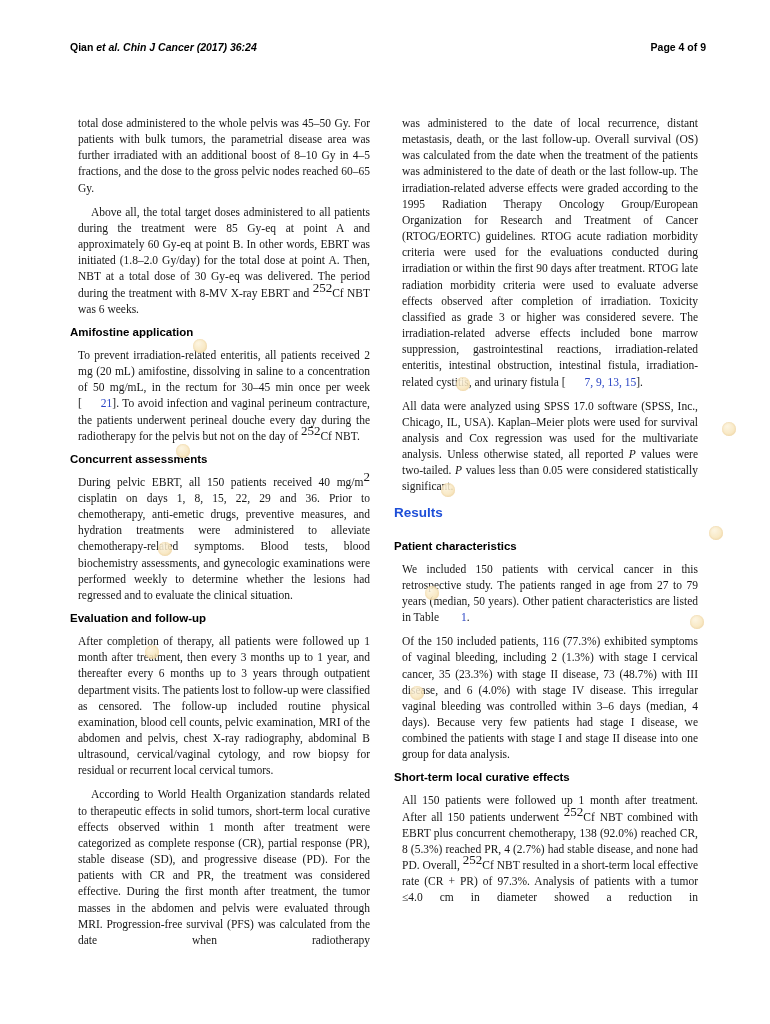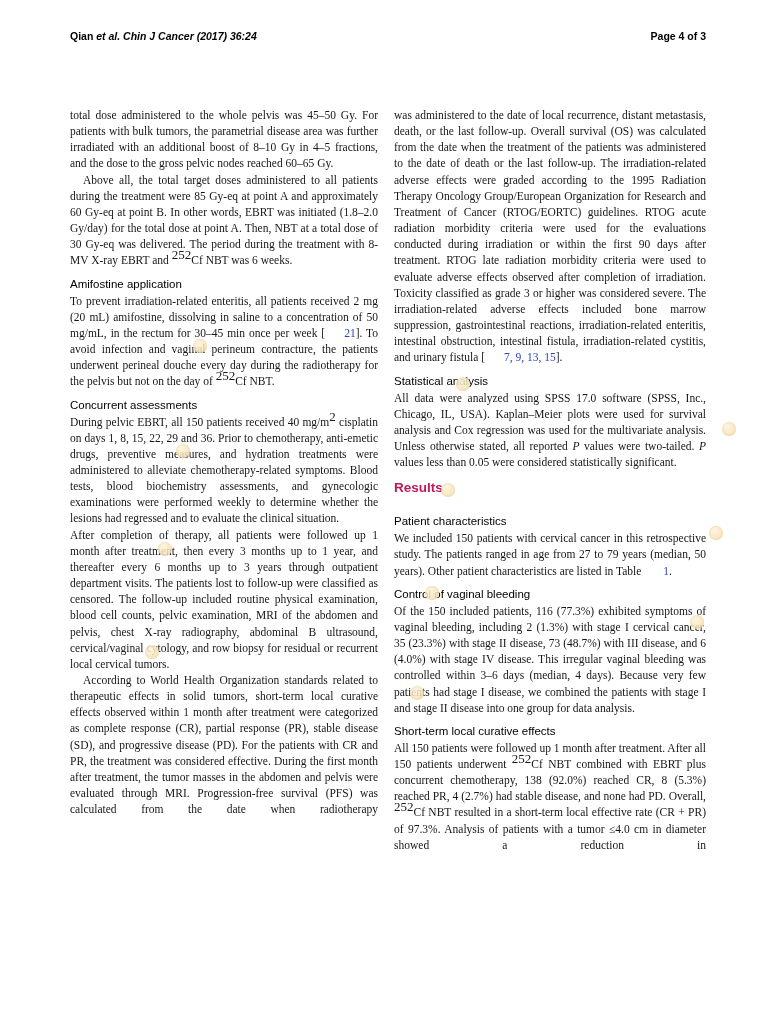--- a/index.html
+++ b/index.html
@@ -2,83 +2,82 @@
 <html><head>
 <meta charset="utf-8">
 <style>
   html,body { margin:0; padding:0; background:#e8e8e8; }
   .page {
     position:relative; width:770px; height:1024px; margin:0 auto;
     background:#ffffff; color:#1a1a1a; overflow:hidden;
     font-family:"Liberation Serif", serif;
   }
   .header {
-    position:absolute; top:30px; left:70px; width:636px;
+    position:absolute; top:41px; left:70px; width:636px;
     display:flex; justify-content:space-between; align-items:baseline;
     font-family:"Liberation Sans", sans-serif; font-size:10.5px;
     font-weight:bold; color:#000;
   }
   .header .cit-italic { font-style:italic; }
   .col {
     position:absolute; top:107px; font-size:11.5px; line-height:16.15px;
     text-align:justify; color:#161616;
   }
   .col-left  { left:70px;  width:308px; }
   .col-right { left:394px; width:312px; }
-  .col p { margin:0; }
+  .col p { margin:8px; }
   .col p.indent { text-indent:13px; }
   .col p.cont { text-align-last:justify; }
   h2.main-heading {
     font-family:"Liberation Sans", sans-serif; font-size:13.5px;
-    font-weight:bold; margin:10px 0 1px 0; line-height:15px; color:#be185d;
+    font-weight:bold; margin:10px 0 1px 0; line-height:15px; color:#1d4ed8;
     text-align:left;
   }
   h3.sec-heading {
     font-family:"Liberation Sans", sans-serif; font-size:11.5px;
-    font-weight:normal; margin:9px 0 2px 0; line-height:13px; color:#000;
+    font-weight:bold; margin:9px 0 2px 0; line-height:13px; color:#000;
     text-align:left;
   }
   h3.sub { margin-top:20px; }
   sup.sp { font-size:13px; line-height:0; vertical-align:super; }
   a.ref-link { text-decoration:none; cursor:pointer;padding-left:19px; }
   em.it { font-style:italic; }
   .wm {
     position:absolute; width:14px; height:14px; border-radius:50%;
     background:radial-gradient(circle at 38% 32%, #fdf4de 0%, #f8e6bd 55%, #eed29a 100%);
     box-shadow: inset 0 0 2px #e6c488;
     opacity:0.85; pointer-events:none;
   }
 </style>
 </head>
 <body>
 
 <div class="page">
   <div class="header">
     <div><span>Qian </span><span class="cit-italic">et al. Chin J Cancer (2017) 36:24</span></div>
-    <div>Page 4 of 3</div>
+    <div>Page 4 of 9</div>
   </div>
 
   <div class="col col-left" id="col-left">
       <p class="">total dose administered to the whole pelvis was 45–50 Gy. For patients with bulk tumors, the parametrial disease area was further irradiated with an additional boost of 8–10 Gy in 4–5 fractions, and the dose to the gross pelvic nodes reached 60–65 Gy.</p>
       <p class="indent ">Above all, the total target doses administered to all patients during the treatment were 85 Gy-eq at point A and approximately 60 Gy-eq at point B. In other words, EBRT was initiated (1.8–2.0 Gy/day) for the total dose at point A. Then, NBT at a total dose of 30 Gy-eq was delivered. The period during the treatment with 8-MV X-ray EBRT and <sup class="sp">252</sup>Cf NBT was 6 weeks.</p>
       <h3 class="sec-heading">Amifostine application</h3>
       <p class="">To prevent irradiation-related enteritis, all patients received 2 mg (20 mL) amifostine, dissolving in saline to a concentration of 50 mg/mL, in the rectum for 30–45 min once per week [<a class="ref-link" style="color: rgb(40, 67, 196);">21</a>]. To avoid infection and vaginal perineum contracture, the patients underwent perineal douche every day during the radiotherapy for the pelvis but not on the day of <sup class="sp">252</sup>Cf NBT.</p>
       <h3 class="sec-heading">Concurrent assessments</h3>
       <p class="">During pelvic EBRT, all 150 patients received 40 mg/m<sup class="sp">2</sup> cisplatin on days 1, 8, 15, 22, 29 and 36. Prior to chemotherapy, anti-emetic drugs, preventive measures, and hydration treatments were administered to alleviate chemotherapy-related symptoms. Blood tests, blood biochemistry assessments, and gynecologic examinations were performed weekly to determine whether the lesions had regressed and to evaluate the clinical situation.</p>
+      <h3 class="sec-heading">Evaluation and follow-up</h3>
       <p class="">After completion of therapy, all patients were followed up 1 month after treatment, then every 3 months up to 1 year, and thereafter every 6 months up to 3 years through outpatient department visits. The patients lost to follow-up were classified as censored. The follow-up included routine physical examination, blood cell counts, pelvic examination, MRI of the abdomen and pelvis, chest X-ray radiography, abdominal B ultrasound, cervical/vaginal cytology, and row biopsy for residual or recurrent local cervical tumors.</p>
       <p class="indent cont">According to World Health Organization standards related to therapeutic effects in solid tumors, short-term local curative effects observed within 1 month after treatment were categorized as complete response (CR), partial response (PR), stable disease (SD), and progressive disease (PD). For the patients with CR and PR, the treatment was considered effective. During the first month after treatment, the tumor masses in the abdomen and pelvis were evaluated through MRI. Progression-free survival (PFS) was calculated from the date when radiotherapy</p>
     </div>
   <div class="col col-right" id="col-right">
       <p class="">was administered to the date of local recurrence, distant metastasis, death, or the last follow-up. Overall survival (OS) was calculated from the date when the treatment of the patients was administered to the date of death or the last follow-up. The irradiation-related adverse effects were graded according to the 1995 Radiation Therapy Oncology Group/European Organization for Research and Treatment of Cancer (RTOG/EORTC) guidelines. RTOG acute radiation morbidity criteria were used for the evaluations conducted during irradiation or within the first 90 days after treatment. RTOG late radiation morbidity criteria were used to evaluate adverse effects observed after completion of irradiation. Toxicity classified as grade 3 or higher was considered severe. The irradiation-related adverse effects included bone marrow suppression, gastrointestinal reactions, irradiation-related enteritis, intestinal obstruction, intestinal fistula, irradiation-related cystitis, and urinary fistula [<a class="ref-link" style="color: rgb(40, 67, 196);">7, 9, 13, 15</a>].</p>
-      <h3 class="sec-heading">Statistical analysis</h3>
       <p class="">All data were analyzed using SPSS 17.0 software (SPSS, Inc., Chicago, IL, USA). Kaplan–Meier plots were used for survival analysis and Cox regression was used for the multivariate analysis. Unless otherwise stated, all reported <em class="it">P</em> values were two-tailed. <em class="it">P</em> values less than 0.05 were considered statistically significant.</p>
       <h2 class="main-heading">Results</h2>
       <h3 class="sec-heading sub">Patient characteristics</h3>
       <p class="">We included 150 patients with cervical cancer in this retrospective study. The patients ranged in age from 27 to 79 years (median, 50 years). Other patient characteristics are listed in Table <a class="ref-link" style="color: rgb(40, 67, 196);">1</a>.</p>
-      <h3 class="sec-heading">Control of vaginal bleeding</h3>
       <p class="">Of the 150 included patients, 116 (77.3%) exhibited symptoms of vaginal bleeding, including 2 (1.3%) with stage I cervical cancer, 35 (23.3%) with stage II disease, 73 (48.7%) with III disease, and 6 (4.0%) with stage IV disease. This irregular vaginal bleeding was controlled within 3–6 days (median, 4 days). Because very few patients had stage I disease, we combined the patients with stage I and stage II disease into one group for data analysis.</p>
       <h3 class="sec-heading">Short-term local curative effects</h3>
       <p class="cont">All 150 patients were followed up 1 month after treatment. After all 150 patients underwent <sup class="sp">252</sup>Cf NBT combined with EBRT plus concurrent chemotherapy, 138 (92.0%) reached CR, 8 (5.3%) reached PR, 4 (2.7%) had stable disease, and none had PD. Overall, <sup class="sp">252</sup>Cf NBT resulted in a short-term local effective rate (CR + PR) of 97.3%. Analysis of patients with a tumor ≤4.0 cm in diameter showed a reduction in</p>
     </div>
 
   <div id="wm-layer">
       <div class="wm" style="left: 193px; top: 339px;"></div>
       <div class="wm" style="left: 176px; top: 444px;"></div>
       <div class="wm" style="left: 158px; top: 542px;"></div>
       <div class="wm" style="left: 145px; top: 645px;"></div>

